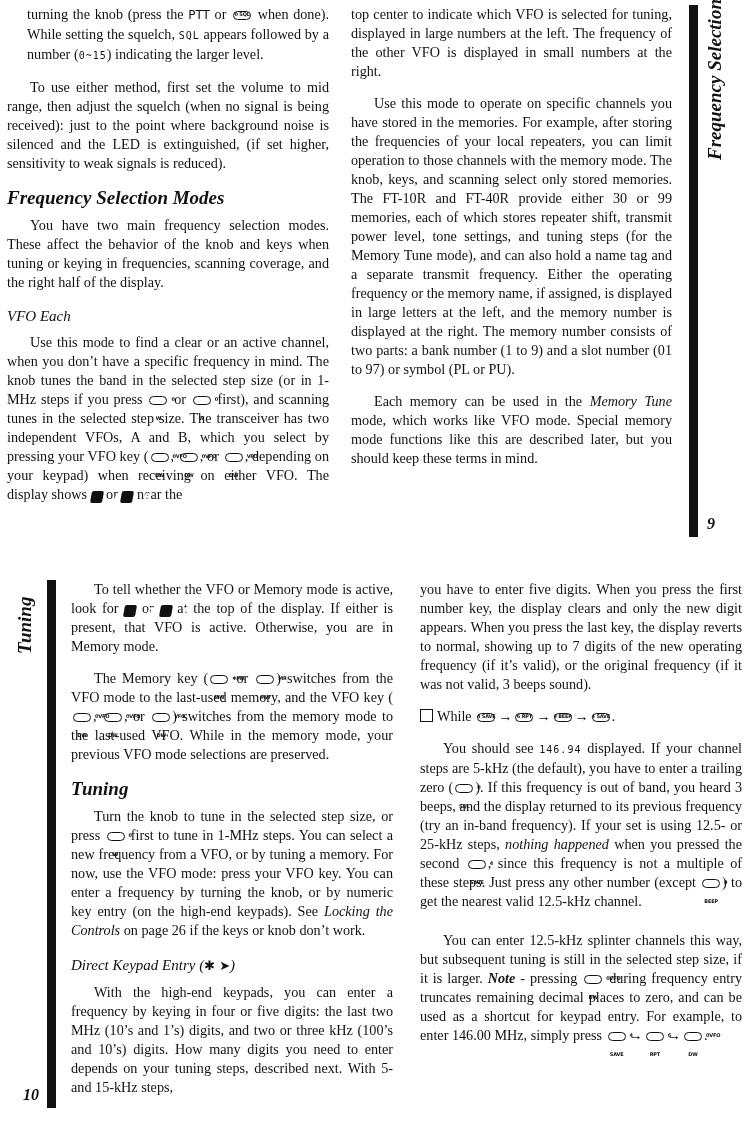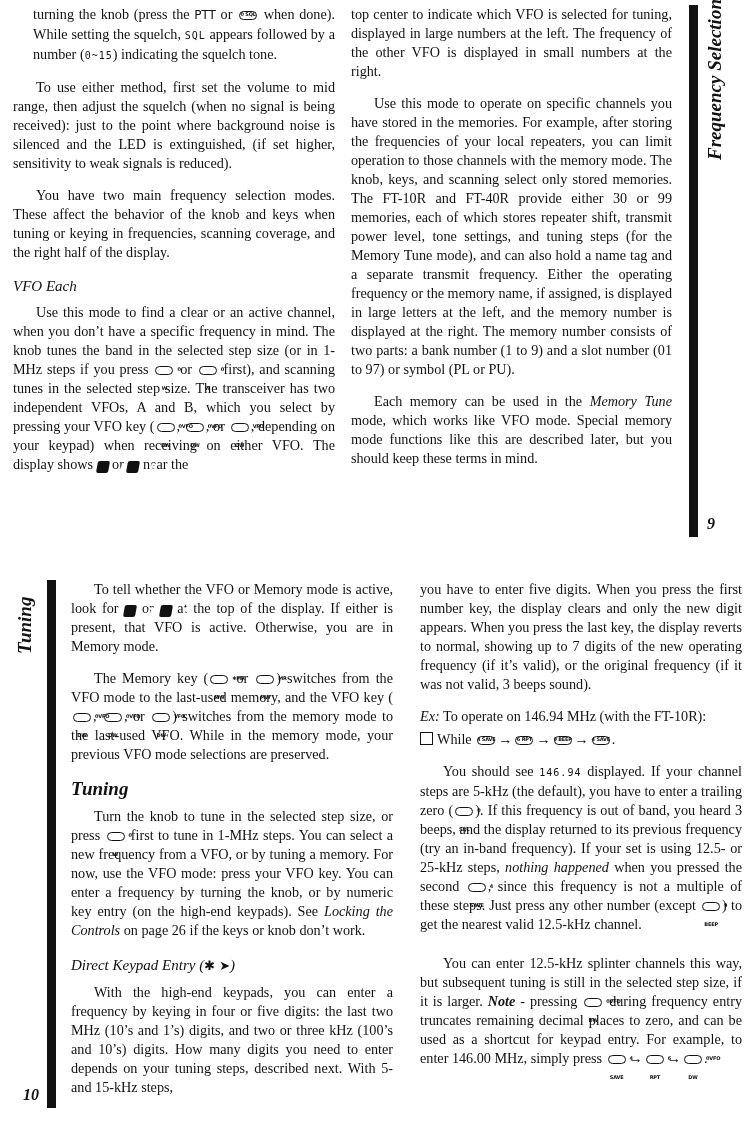--- a/index.html
+++ b/index.html
@@ -26,25 +26,26 @@
   .page-num { position:absolute; font-style:italic; font-weight:bold; font-size:16px; }
   .checkbox { display:inline-block; width:11px; height:11px; border:1.5px solid #111; vertical-align:-1px; margin-right:4px; }
   .arrow { margin:0 1px; }
   .pad-icons { font-family:"DejaVu Sans",sans-serif; font-style:normal; font-size:13px; }
 </style>
 </head>
 <body>
 
 <div class="page page-top">
 
-  <div class="col" style="left:7px; top:5px; width:322px;margin-left:6px;">
+  <div class="col" style="left:7px; top:5px; width:322px;">
     <p class="noindent" style="padding-left:20px; text-indent:0;">
-      <span>turning the knob (press the </span><span class="ptt">PTT</span><span> or </span><span class="key"><span class="lbl">0 SQL</span><span class="oval"></span></span><span> when done). While setting the squelch, </span><span class="lcd">SQL</span><span> appears followed by a number (</span><span class="lcd">0~15</span><span>) indicating the squelch tone.</span>
+      <span>turning the knob (press the </span><span class="ptt">PTT</span><span> or </span><span class="key"><span class="lbl">0 SQL</span><span class="oval"></span></span><span> when done). While setting the squelch, </span><span class="lcd">SQL</span><span> appears followed by a number (</span><span class="lcd">0~15</span><span>) indicating the larger level.</span>
     </p>
     <p>To use either method, first set the volume to mid range, then adjust the squelch (when no signal is being received): just to the point where background noise is silenced and the LED is extinguished, (if set higher, sensitivity to weak signals is reduced).</p>
+    <h2>Frequency Selection Modes</h2>
     <p>You have two main frequency selection modes. These affect the behavior of the knob and keys when tuning or keying in frequencies, scanning coverage, and the right half of the display.</p>
     <h3>VFO Each</h3>
     <p>
       <span>Use this mode to find a clear or an active channel, when you don’t have a specific frequency in mind. The knob tunes the band in the selected step size (or in 1-MHz steps if you press </span><span class="key"><span class="lbl">0 W</span><span class="oval"></span></span><span> or </span><span class="key"><span class="lbl">0 W</span><span class="oval"></span></span><span> first), and scanning tunes in the selected step size. The transceiver has two independent VFOs, A and B, which you select by pressing your VFO key (</span><span class="key"><span class="lbl">0VFO DW</span><span class="oval"></span></span><span>, </span><span class="key"><span class="lbl">0VFO DW</span><span class="oval"></span></span><span>, or </span><span class="key"><span class="lbl">VFO DW</span><span class="oval"></span></span><span>, depending on your keypad) when receiving on either VFO. The display shows </span><span class="vfo-badge">A</span><span> or </span><span class="vfo-badge">B</span><span> near the</span>
     </p>
   </div>
 
   <div class="col" style="left:351px; top:5px; width:321px;">
     <p class="noindent">top center to indicate which VFO is selected for tuning, displayed in large numbers at the left. The frequency of the other VFO is displayed in small numbers at the right.</p>
     <p>Use this mode to operate on specific channels you have stored in the memories. For example, after storing the frequencies of your local repeaters, you can limit operation to those channels with the memory mode. The knob, keys, and scanning select only stored memories. The FT-10R and FT-40R provide either 30 or 99 memories, each of which stores repeater shift, transmit power level, tone settings, and tuning steps (for the Memory Tune mode), and can also hold a name tag and a separate transmit frequency. Either the operating frequency or the memory name, if assigned, is displayed in large letters at the left, and the memory number is displayed at the right. The memory number consists of two parts: a bank number (1 to 9) and a slot number (01 to 97) or symbol (PL or PU).</p>
@@ -76,23 +77,20 @@
       <span>Turn the knob to tune in the selected step size, or press </span><span class="key"><span class="lbl">0 W</span><span class="oval"></span></span><span> first to tune in 1-MHz steps. You can select a new frequency from a VFO, or by tuning a memory. For now, use the VFO mode: press your VFO key. You can enter a frequency by turning the knob, or by numeric key entry (on the high-end keypads). See </span><em>Locking the Controls</em><span> on page 26 if the keys or knob don’t work.</span>
     </p>
     <h3 style="margin-top:14px;">
       <span>Direct Keypad Entry (</span><span class="pad-icons">✱ ➤</span><span>)</span>
     </h3>
     <p>With the high-end keypads, you can enter a frequency by keying in four or five digits: the last two MHz (10’s and 1’s) digits, and two or three kHz (100’s and 10’s) digits. How many digits you need to enter depends on your tuning steps, described next. With 5- and 15-kHz steps,</p>
   </div>
 
   <div class="col" style="left:420px; top:20px; width:322px;">
     <p class="noindent">you have to enter five digits. When you press the first number key, the display clears and only the new digit appears. When you press the last key, the display reverts to normal, showing up to 7 digits of the new operating frequency (if it’s valid), or the original frequency (if it was not valid, 3 beeps sound).</p>
-    <p class="noindent" style="margin-bottom:4px;">
-      <em>Ex:</em><span> To operate on 146.94 MHz (with the FT-10R):</span>
-    </p>
     <p class="noindent">
       <span class="checkbox"></span><span>While</span>
       <span class="key"><span class="lbl">4 SAVE</span><span class="oval"></span></span><span class="arrow">→</span><span class="key"><span class="lbl">6 RPT</span><span class="oval"></span></span><span class="arrow">→</span><span class="key"><span class="lbl">9 BEEP</span><span class="oval"></span></span><span class="arrow">→</span><span class="key"><span class="lbl">4 SAVE</span><span class="oval"></span></span><span>.</span>
     </p>
     <p>
       <span>You should see </span><span class="lcd">146.94</span><span> displayed. If your channel steps are 5-kHz (the default), you have to enter a trailing zero (</span><span class="key"><span class="lbl">0 SQL</span><span class="oval"></span></span><span>). If this frequency is out of band, you heard 3 beeps, and the display returned to its previous frequency (try an in-band frequency). If your set is using 12.5- or 25-kHz steps, </span><em>nothing happened</em><span> when you pressed the second </span><span class="key"><span class="lbl">4 SAVE</span><span class="oval"></span></span><span>, since this frequency is not a multiple of these steps. Just press any other number (except </span><span class="key"><span class="lbl">9 BEEP</span><span class="oval"></span></span><span>) to get the nearest valid 12.5-kHz channel.</span>
     </p>
     <p style="margin-top:20px;">
       <span>You can enter 12.5-kHz splinter channels this way, but subsequent tuning is still in the selected step size, if it is larger. </span><strong style="font-style:italic;">Note</strong><span> - pressing </span><span class="key"><span class="lbl">0VFO DW</span><span class="oval"></span></span><span> during frequency entry truncates remaining decimal places to zero, and can be used as a shortcut for keypad entry. For example, to enter 146.00 MHz, simply press </span><span class="key"><span class="lbl">4 SAVE</span><span class="oval"></span></span><span class="arrow">→</span><span class="key"><span class="lbl">6 RPT</span><span class="oval"></span></span><span class="arrow">→</span><span class="key"><span class="lbl">0VFO DW</span><span class="oval"></span></span><span>.</span>
     </p>

